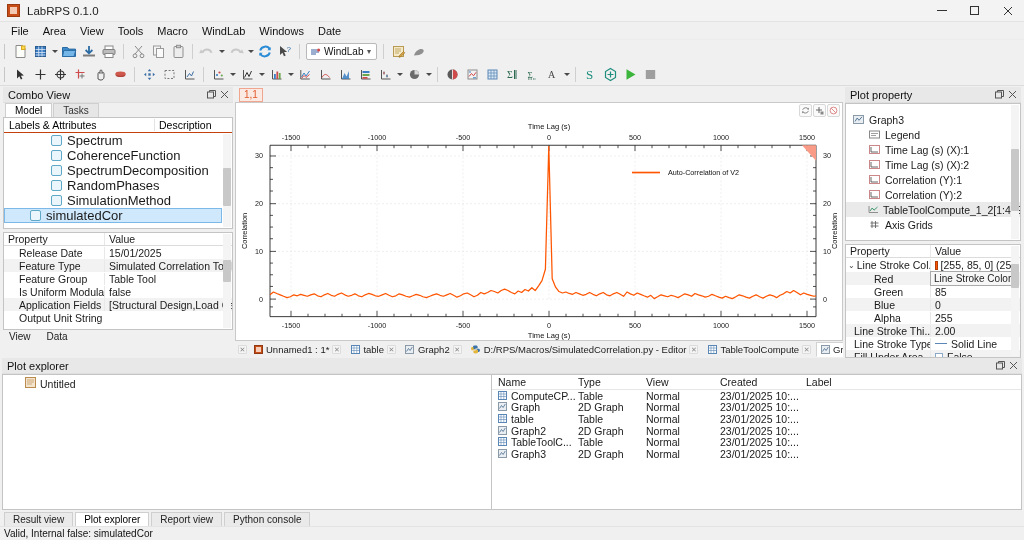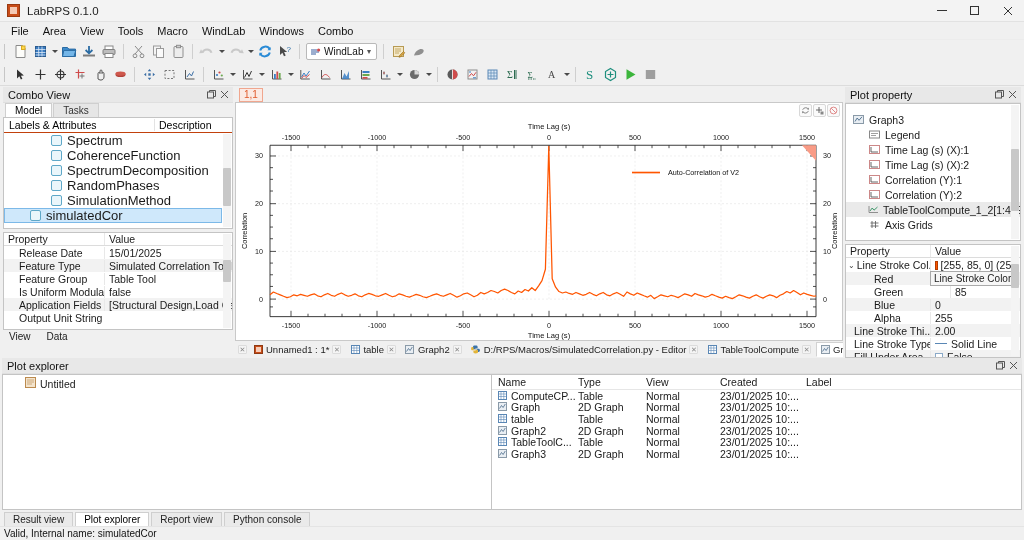--- a/index.html
+++ b/index.html
@@ -172,21 +172,21 @@
   </div>
 
   <div class="menubar">
     <div class="menuitem">File</div>
     <div class="menuitem">Area</div>
     <div class="menuitem">View</div>
     <div class="menuitem">Tools</div>
     <div class="menuitem">Macro</div>
     <div class="menuitem">WindLab</div>
     <div class="menuitem">Windows</div>
-    <div class="menuitem">Combo</div>
+    <div class="menuitem">Date</div>
   </div>
 
   <div class="toolbar">
     <span class="tgrip"></span>
     <div class="tbtn">
       <svg width="15" height="15" viewBox="0 0 15 15">
           <path d="M3 1.5h6.5l2.5 2.5v9.5H3z" fill="#fdfdfa" stroke="#8a8a8a"></path>
           <path d="M9.5 1.5v2.7h2.5" fill="#e8e8e0" stroke="#8a8a8a"></path>
           <rect x="8.5" y="2" width="3.5" height="3.5" fill="#ffd84d" stroke="#d9ab20"></rect>
         </svg>
@@ -949,21 +949,21 @@
             <span style="width:9px;height:9px;background:#FF5500;border:1px solid #b33c00;display:inline-block;"></span>
             <span>[255, 85, 0] (25...</span>
           </div>
         </div>
         <div class="prop-row alt" style="height:13px;position:relative;">
           <div class="pn" style="width:84px;padding-left:28px;">Red</div>
           <div class="pv"></div>
           <div style="position:absolute;left:84px;top:-1px;background:#f7f7f7;border:1px solid #aaa;padding:0 3px;
                       font-size:10px;line-height:13px;color:#222;white-space:nowrap;">Line Stroke Color</div>
         </div>
-        <div class="prop-row" style="height:13px;gap:20px;">
+        <div class="prop-row" style="height:13px;">
           <div class="pn" style="width:84px;padding-left:28px;">Green</div>
           <div class="pv">85</div>
         </div>
         <div class="prop-row alt" style="height:13px;">
           <div class="pn" style="width:84px;padding-left:28px;">Blue</div>
           <div class="pv">0</div>
         </div>
         <div class="prop-row" style="height:13px;">
           <div class="pn" style="width:84px;padding-left:28px;">Alpha</div>
           <div class="pv">255</div>
@@ -1123,15 +1123,15 @@
   </div>
 
   <div class="statustabs">
     <div class="stab">Result view</div>
     <div class="stab active">Plot explorer</div>
     <div class="stab">Report view</div>
     <div class="stab">Python console</div>
   </div>
 
   <div class="statusbar">
-    <span>Valid, Internal name: simulatedCor</span>
+    <span>Valid, Internal false: simulatedCor</span>
   </div>
 </div>
 
 </body></html>

